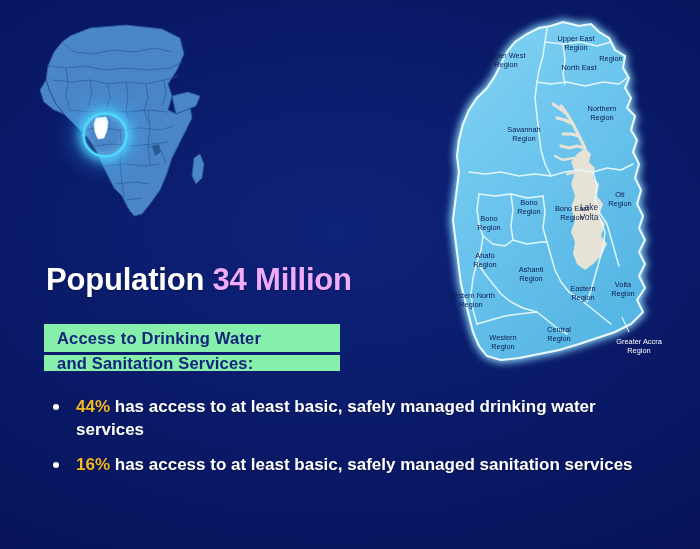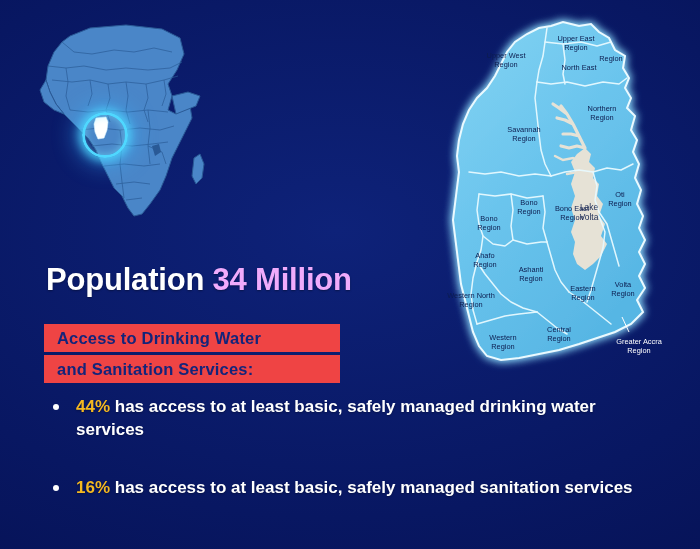--- a/index.html
+++ b/index.html
@@ -48,35 +48,35 @@
   .headline{
     position:absolute;left:46px;top:262px;
     font-size:31px;font-weight:bold;letter-spacing:-.2px;
     color:#ffffff;white-space:nowrap;
     text-shadow:0 1px 2px rgba(0,0,0,.35);
   }
   .headline .hl-num{color:#f0abfc;}
 
   .chip{
     position:absolute;left:44px;
-    background:#ef4444;
+    background:#86efac;
     color:#14247a;
     font-size:16.5px;font-weight:bold;letter-spacing:.2px;
     display:flex;align-items:center;
     padding:0 0 0 13px;
     box-sizing:border-box;
   }
   .chip-1{top:324px;width:296px;height:28px;}
-  .chip-2{top:355px;width:296px;height:28px;}
+  .chip-2{top:355px;width:296px;height:16px;}
 
   .bullets{position:absolute;left:46px;top:396px;width:600px;}
   .bullet{
     position:relative;
     padding-left:30px;
-    margin-bottom:36px;
+    margin-bottom:13px;
     color:#ffffff;
     font-size:17px;font-weight:bold;line-height:1.33;
     text-shadow:0 1px 2px rgba(0,0,0,.3);
   }
   .bullet:last-child{margin-bottom:8px;}
   .bullet .dot{
     position:absolute;left:7px;top:8px;
     width:6px;height:6px;border-radius:50%;
     background:#ffffff;
   }

